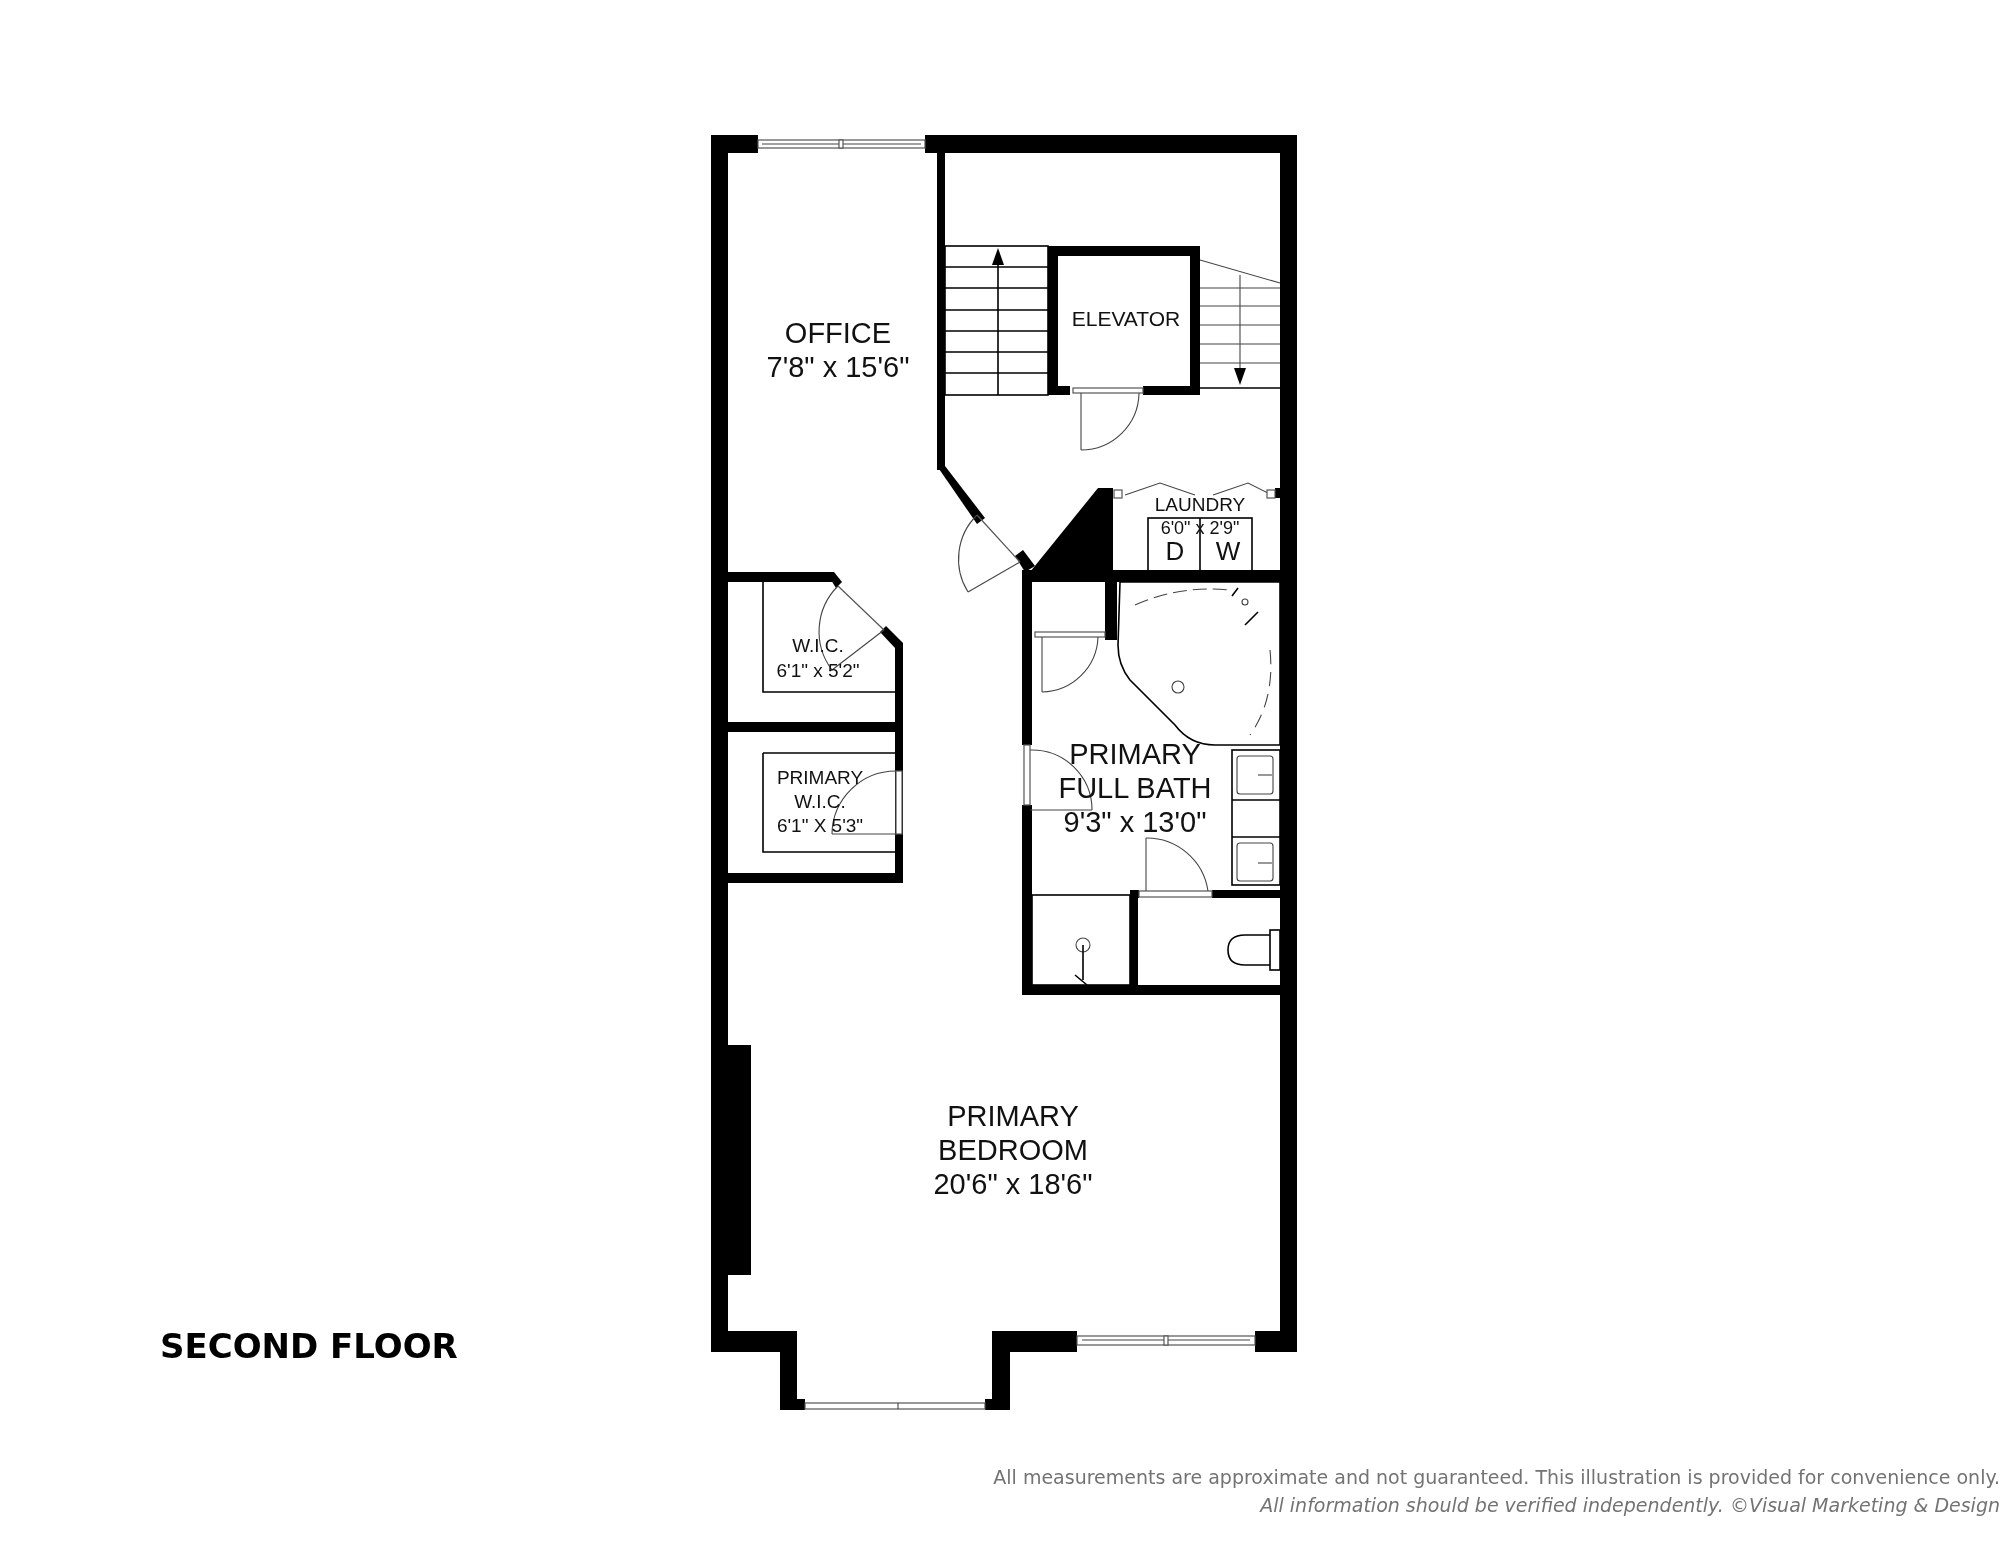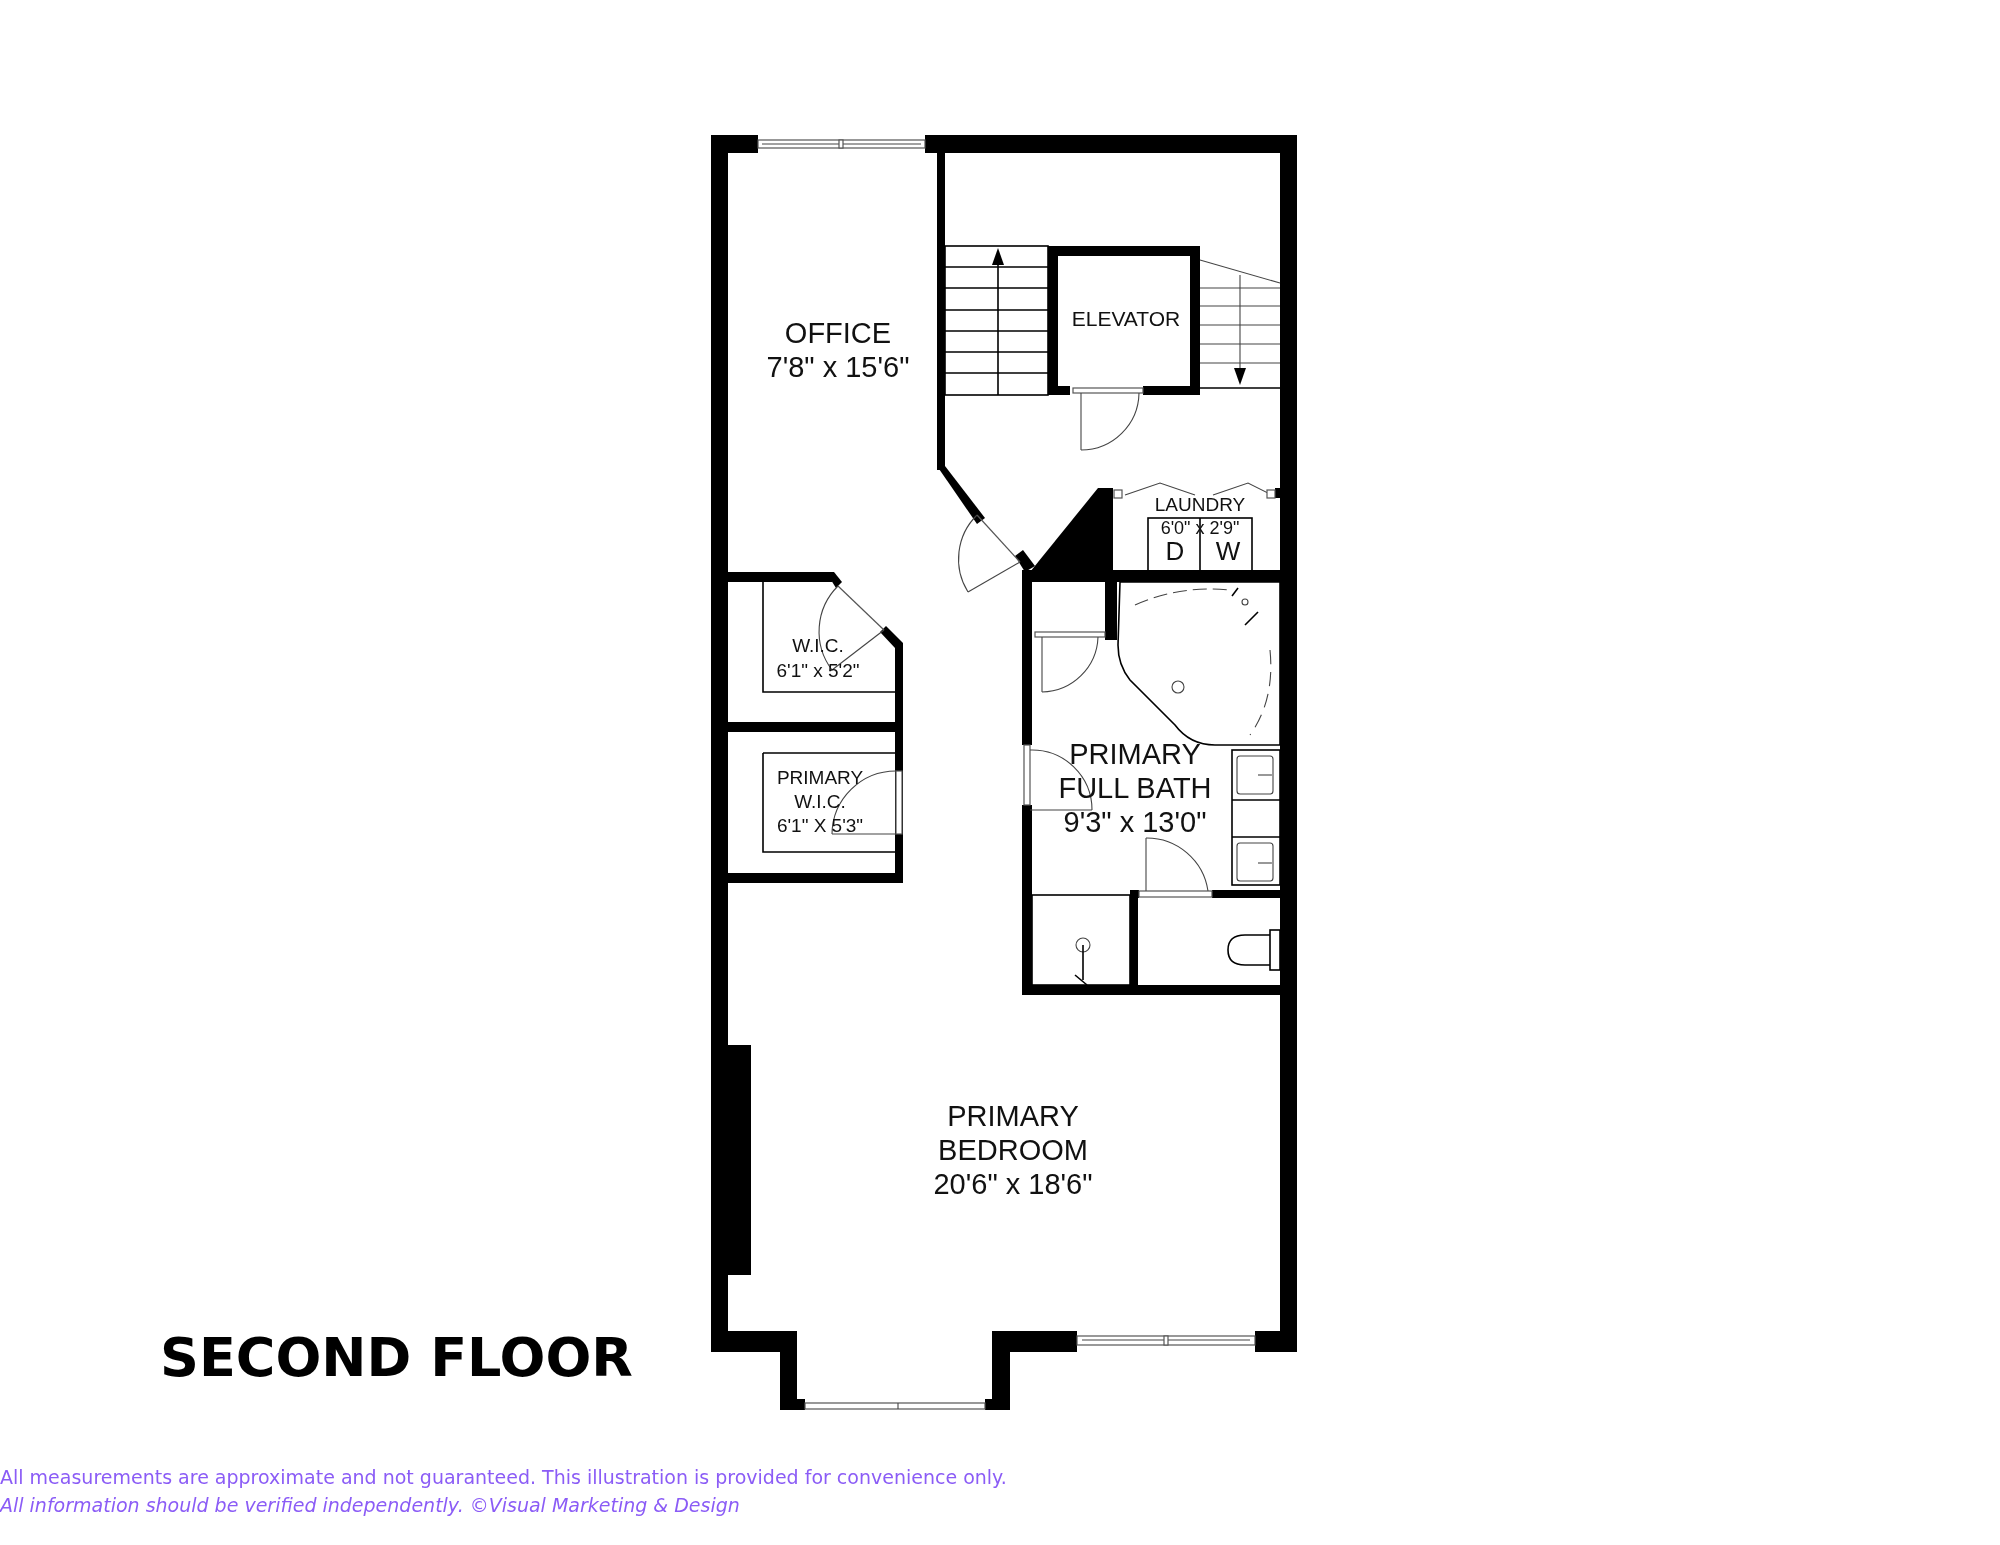--- a/index.html
+++ b/index.html
@@ -3,22 +3,22 @@
 <meta charset="utf-8">
 <style>
   html, body { margin: 0; padding: 0; background: #ffffff; }
   body { width: 2000px; height: 1545px; position: relative; overflow: hidden; font-family: "Liberation Sans", sans-serif; }
   #plan { position: absolute; left: 0; top: 0; width: 2000px; height: 1545px; }
   .wall { fill: #000000; }
   .thin { fill: none; stroke: #000000; stroke-width: 1.6; }
   .hair { fill: none; stroke: #444444; stroke-width: 1.1; }
   .win { fill: #ffffff; stroke: #555555; stroke-width: 1.2; }
   .room-label { font-family: "Liberation Sans", sans-serif; fill: #111111; text-anchor: middle; }
-  .floor-title { position: absolute; left: 160px; top: 1326px; font-family: "DejaVu Sans", sans-serif; font-weight: bold; font-size: 54px; color: #000; letter-spacing: 0px; }
-  .disclaimer { position: absolute; left: 0; width: 2000px; text-align: left; font-family: "DejaVu Sans", sans-serif; font-size: 19px; color: #8b5cf6; }
+  .floor-title { position: absolute; left: 160px; top: 1326px; font-family: "DejaVu Sans", sans-serif; font-weight: bold; font-size: 34px; color: #000; letter-spacing: 0px; }
+  .disclaimer { position: absolute; left: 0; width: 2000px; text-align: right; font-family: "DejaVu Sans", sans-serif; font-size: 19px; color: #737373; }
   .d1 { top: 1466px; } .d2 { top: 1494px; font-style: italic; }
 </style>
 </head>
 <body>
 
 <svg id="plan" viewBox="0 0 2000 1545" xmlns="http://www.w3.org/2000/svg">
 
   <g>
 
     <rect class="wall" x="711" y="135" width="17" height="1217"></rect>

